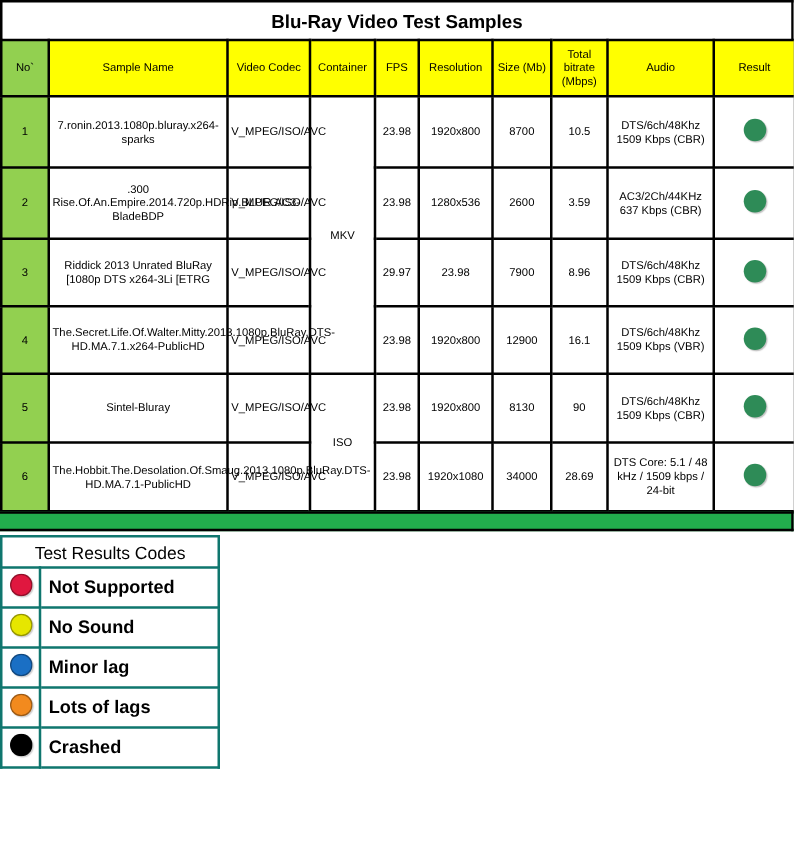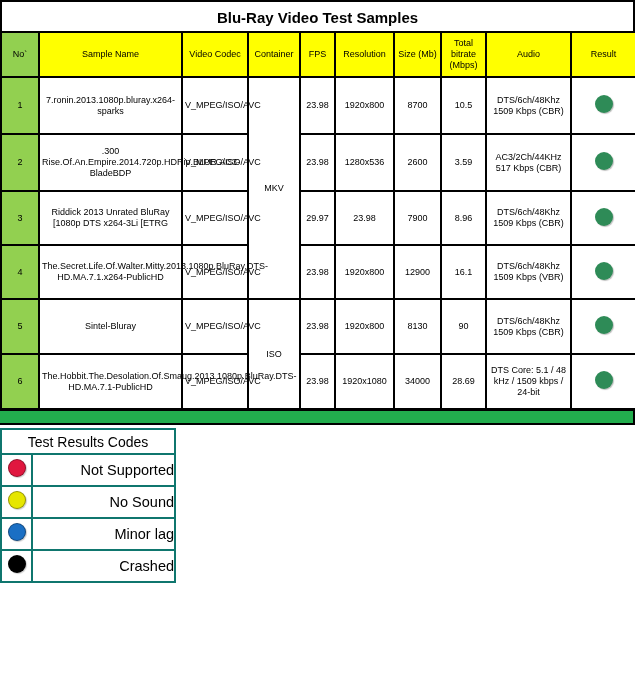--- a/index.html
+++ b/index.html
@@ -49,21 +49,21 @@
       position: absolute; left: 0; top: 428px; width: 174px;
       border-collapse: collapse; table-layout: fixed;
     }
     table.legend td, table.legend th {
       border: 2px solid #0f766e; vertical-align: middle;
     }
     table.legend th {
       height: 25px; font-weight: normal; font-size: 14px; text-align: center;
     }
     table.legend td.swatch { width: 31px; text-align: center; height: 32px; }
-    table.legend td.label { font-weight: normal; font-size: 14.5px; padding-left: 6px; text-align: right; }
+    table.legend td.label { font-weight: bold; font-size: 14.5px; padding-left: 6px; text-align: left; }
     .legend-dot {
       display: inline-block; width: 18px; height: 18px; border-radius: 50%;
       border: 1px solid rgba(0,0,0,0.35);
       box-shadow: 1px 1px 1px rgba(0,0,0,0.2);
     }
   </style>
 </head>
 <body>
 
 <div class="sheet">
@@ -113,21 +113,21 @@
       </tr>
 
       <tr class="r2" style="height:57px">
         <td class="no-cell">2</td>
         <td>.300 Rise.Of.An.Empire.2014.720p.HDRip.BLUR.AC3-BladeBDP</td>
         <td>V_MPEG/ISO/AVC</td>
         <td>23.98</td>
         <td>1280x536</td>
         <td>2600</td>
         <td>3.59</td>
-        <td>AC3/2Ch/44KHz 517 Kbps (CBR)</td>
+        <td>AC3/2Ch/44KHz 637 Kbps (CBR)</td>
         <td><span class="dot" style="background: rgb(46, 139, 87);"></span></td>
       </tr>
 
       <tr class="r3" style="height:54px">
         <td class="no-cell">3</td>
         <td>Riddick 2013 Unrated BluRay [1080p DTS x264-3Li [ETRG</td>
         <td>V_MPEG/ISO/AVC</td>
         <td>29.97</td>
         <td>23.98</td>
         <td>7900</td>
@@ -192,19 +192,23 @@
     </tr>
     <tr>
       <td class="swatch"><span class="legend-dot" style="background: rgb(230, 230, 0);"></span></td>
       <td class="label">No Sound</td>
     </tr>
     <tr>
       <td class="swatch"><span class="legend-dot" style="background: rgb(26, 111, 196);"></span></td>
       <td class="label">Minor lag</td>
     </tr>
     <tr>
+      <td class="swatch"><span class="legend-dot" style="background: rgb(242, 138, 30);"></span></td>
+      <td class="label">Lots of lags</td>
+    </tr>
+    <tr>
       <td class="swatch"><span class="legend-dot" style="background: rgb(0, 0, 0);"></span></td>
       <td class="label">Crashed</td>
     </tr>
   </tbody>
     </table>
 
 </div>
 
 </body></html>

